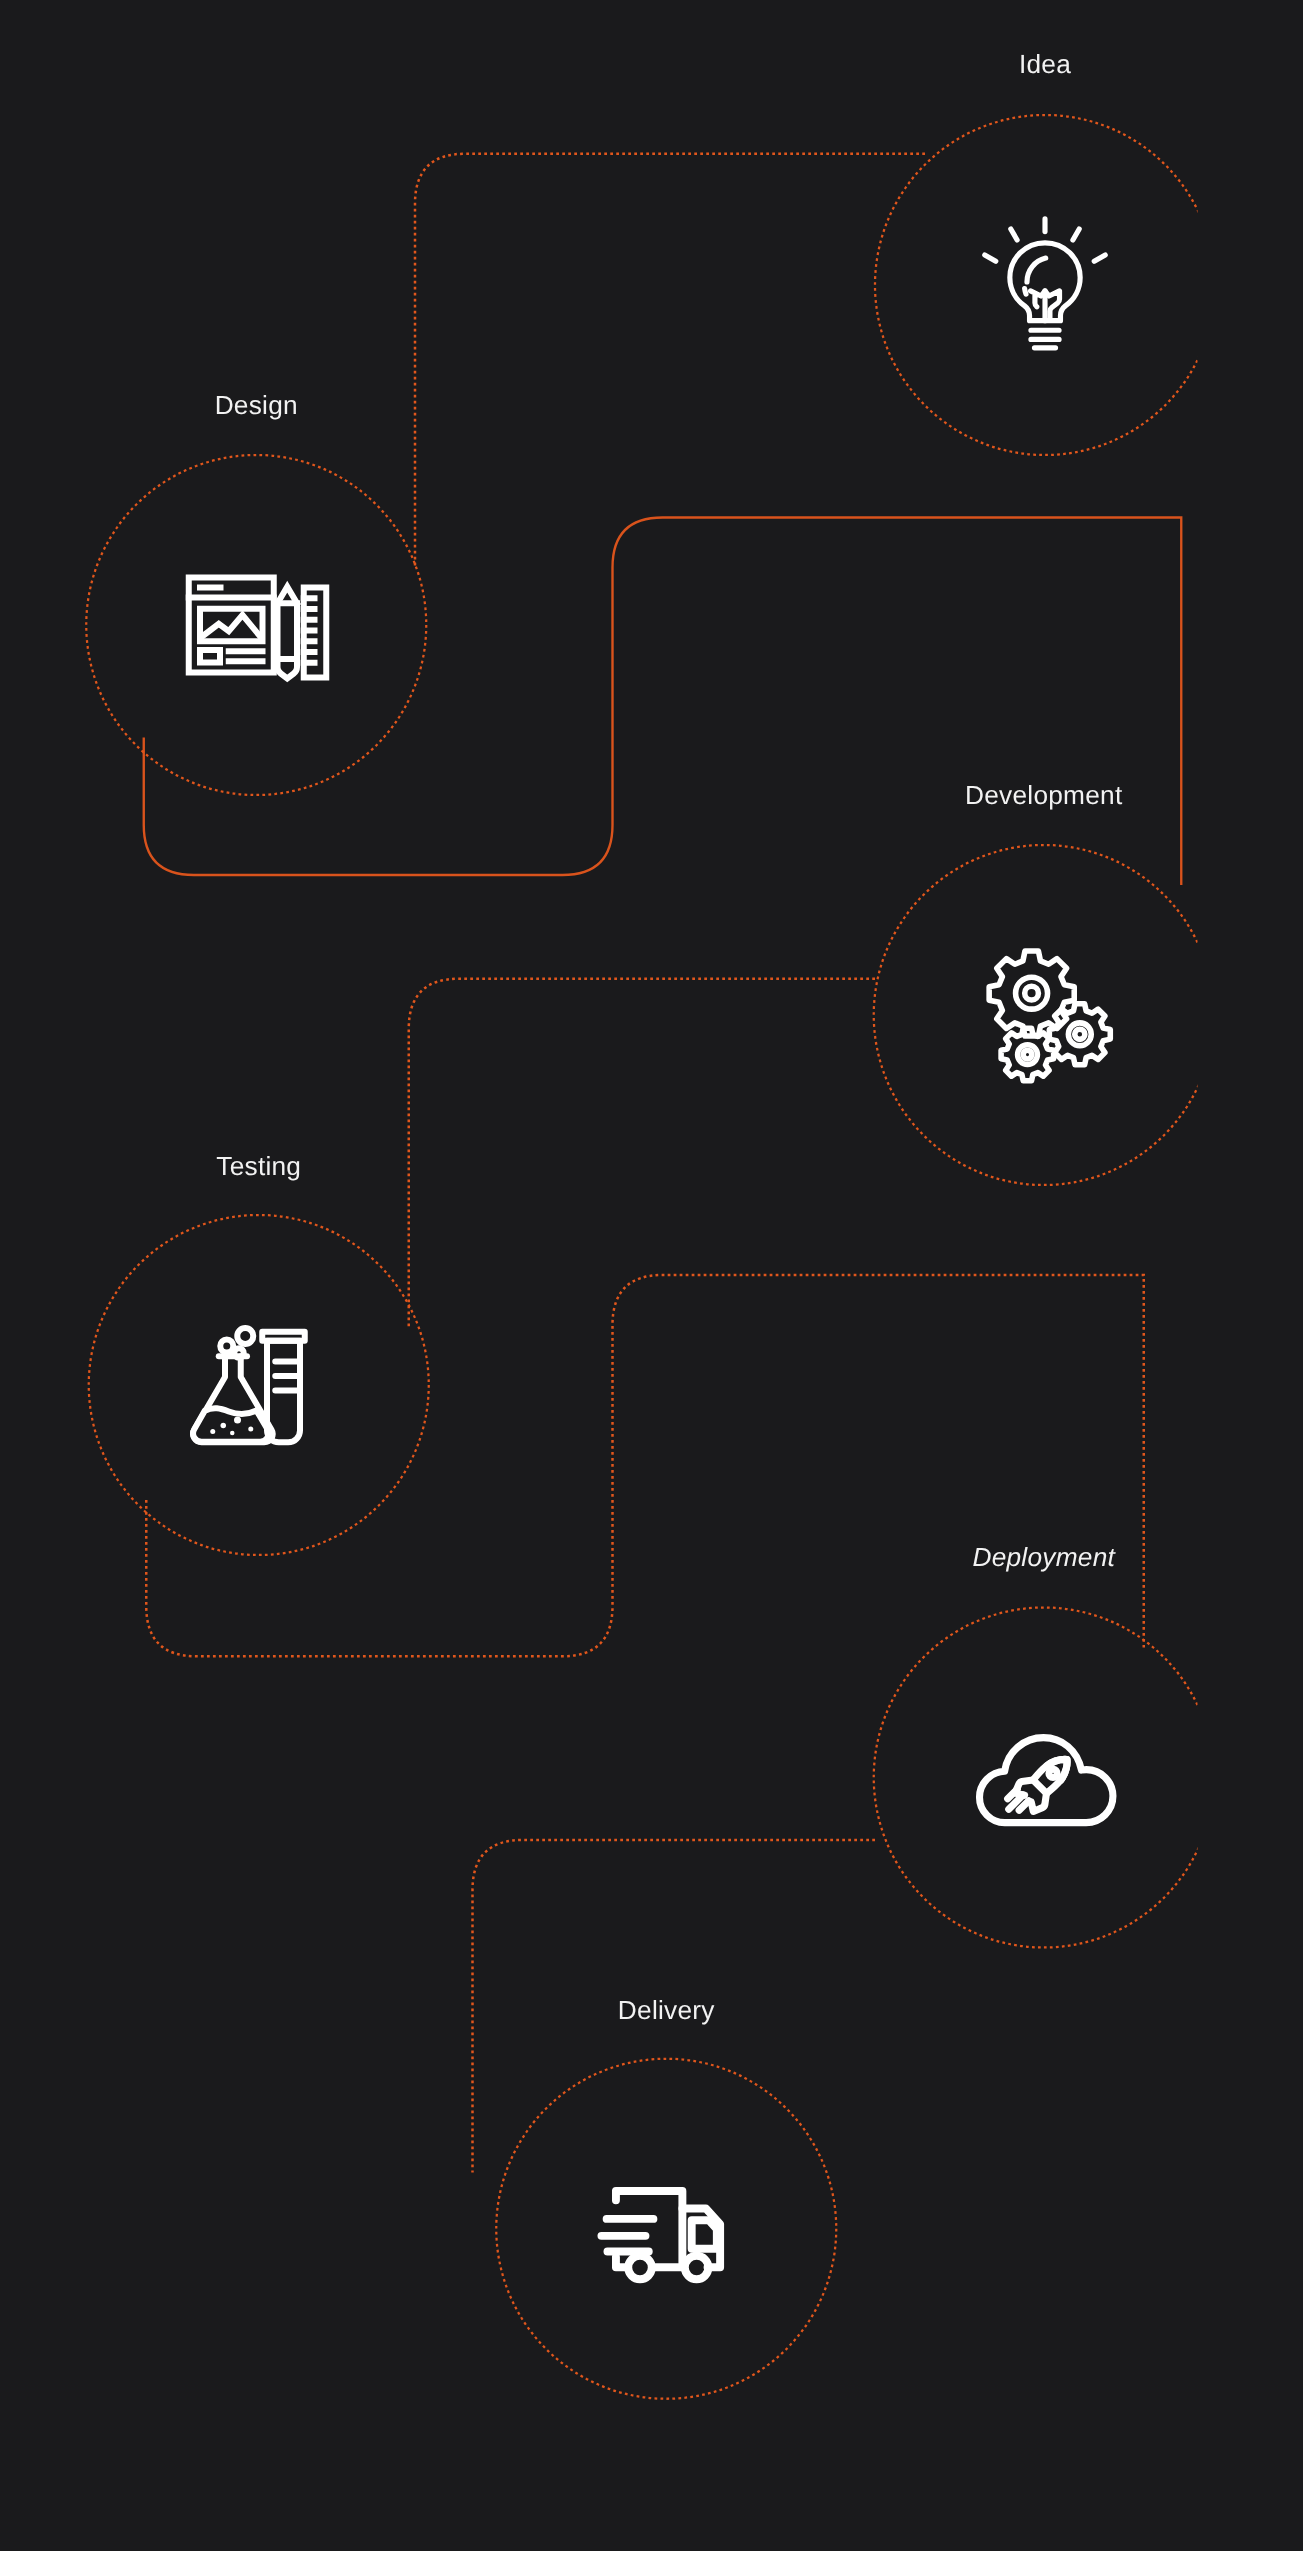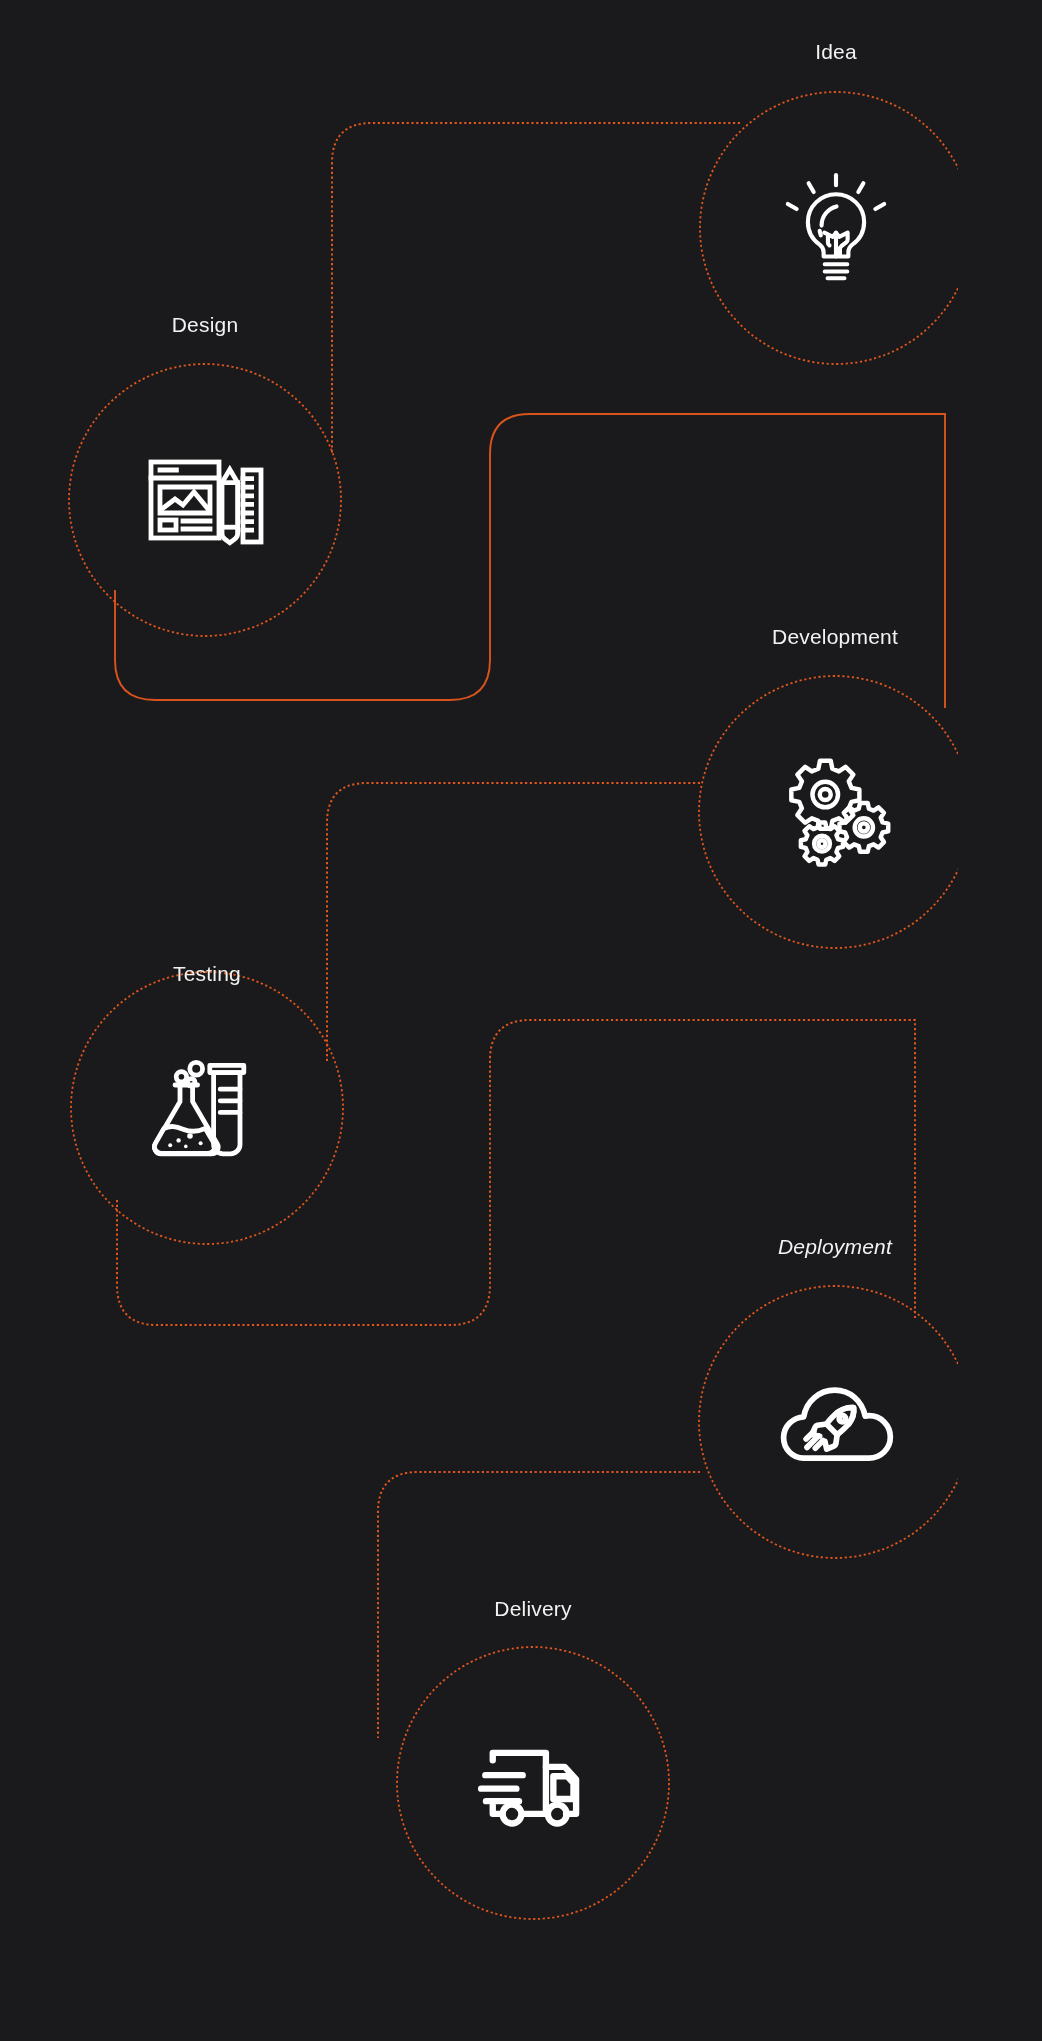--- a/index.html
+++ b/index.html
@@ -149,21 +149,21 @@
         <circle cx="21.4" cy="51.2" r="0.9" fill="#ffffff" stroke="none"></circle>
         <circle cx="26.6" cy="12.4" r="3.2"></circle>
         <circle cx="19.2" cy="16.4" r="2.6"></circle>
         <circle cx="24.1" cy="19.2" r="1.9"></circle>
         <path d="M35.3 14.3h13.2v35.9c0 2.6-2.1 4.7-4.7 4.7h-3.8c-2.6 0-4.7-2.1-4.7-4.7V14.3z"></path>
         <path d="M33.4 10.7h17v3.6h-17z"></path>
         <path d="M38.6 22.6h9.9M38.6 28.4h9.9M38.6 34.2h9.9"></path>
       </svg>
     </div>
   </div>
-  <div class="node-label" style="left:207px; top:946px;margin-top:40px;">Testing</div>
+  <div class="node-label" style="left:207px; top:946px;">Testing</div>
 
   <div class="node" style="left:699px; top:1286px;">
     <div class="node-icon" style="width:140px;height:140px;">
       <svg viewBox="0 0 64 64" fill="none" stroke="#ffffff" stroke-width="2.6" stroke-linecap="round" stroke-linejoin="round">
         <path d="M17.7 48.5h29.8c5.4 0 9.8-4.3 9.8-9.7 0-5.3-4.3-9.7-9.7-9.7-.6 0-1.2.1-1.8.2C44.3 22 38.6 17.4 31.9 17.4c-7.2 0-13.2 5.3-14.2 12.3-5.1.2-9.2 4.4-9.2 9.5 0 5.2 4.2 9.3 9.2 9.3z"></path>
         <path d="M33.1 27.7c2.6-2 5.8-2.4 7.4-2.3.2 1.7-.2 4.9-2.2 7.5"></path>
         <path d="M40.5 25.4c-1.6-.1-4.8.3-7.4 2.3-1.7 1.3-3.4 3.2-5 5.2l4.9 4.9c2-1.6 3.9-3.3 5.3-5 2-2.6 2.4-5.8 2.2-7.4z"></path>
         <path d="M28.1 32.9l-4.1.6c-.5.1-.9.4-1.1.9l-1.4 3.3 3.5.8"></path>
         <path d="M33 37.8l-.6 4.1c-.1.5-.4.9-.9 1.1l-3.3 1.4-.8-3.5"></path>
         <circle cx="35.4" cy="30.5" r="1.5"></circle>

